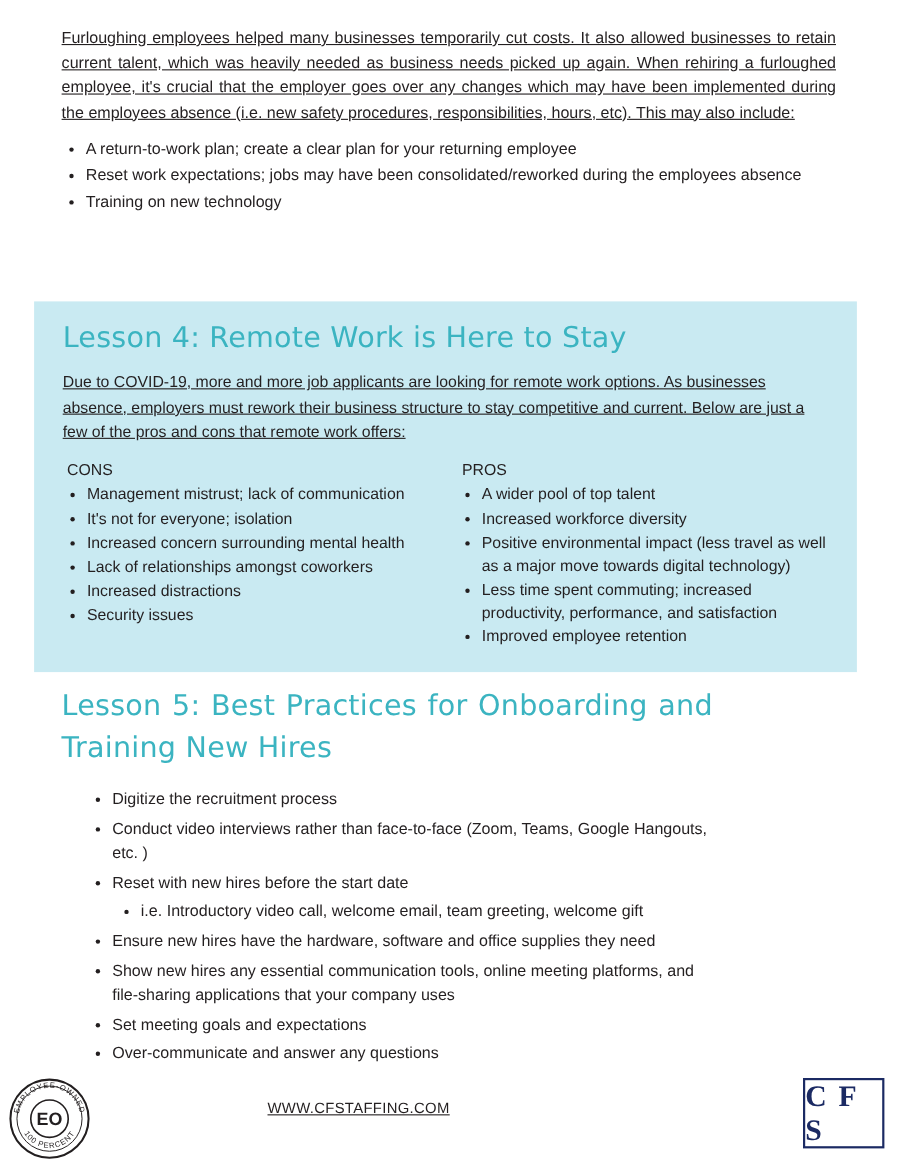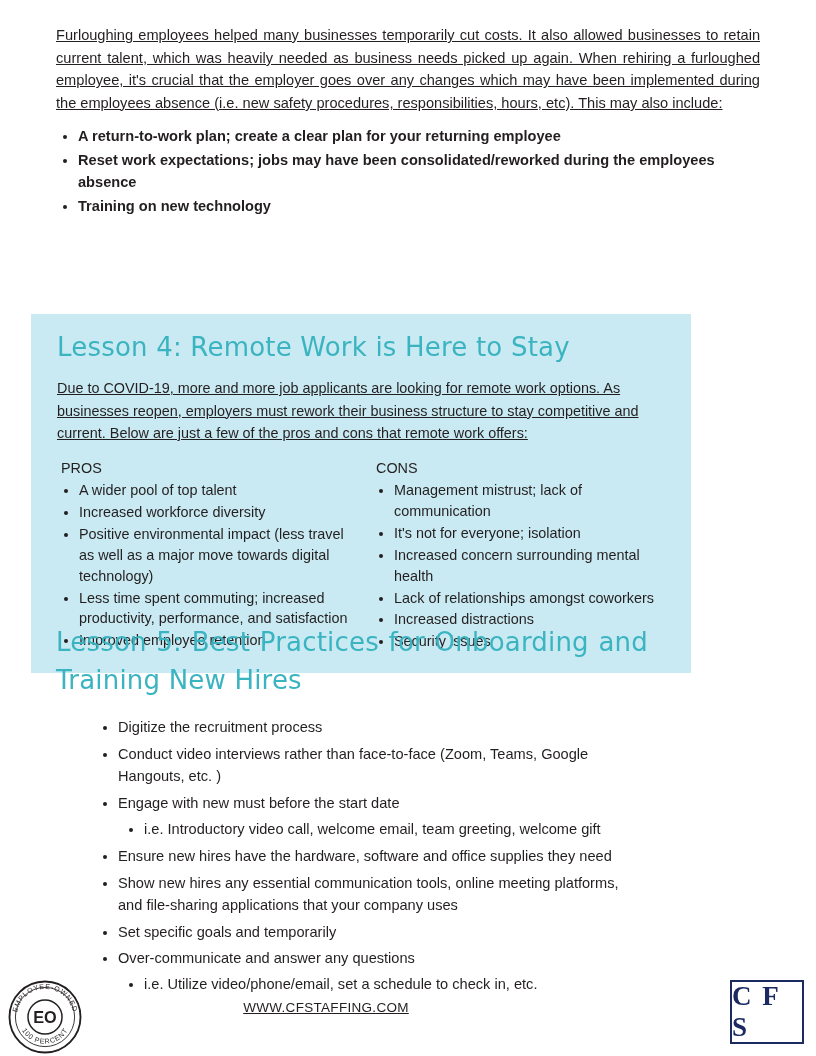--- a/index.html
+++ b/index.html
@@ -41,38 +41,36 @@
     line-height: 1.55;
     text-align: justify;
     margin: 0 0 12px 0;
     color: #231f20;
     text-decoration: underline;
   }
   ul.bullets {
     margin: 0;
     padding-left: 22px;
     list-style-type: disc;
-    font-weight: bold;
   }
   ul.bullets > li {
     font-size: 14.6px;
     line-height: 1.5;
     margin: 0 0 2px 0;
   }
 
   
   .band {
     position: absolute;
     left: 31px;
     top: 274px;
-    width: 660px;
+    width: 748px;
     background: #c9eaf2;
     padding: 18px 26px 20px 26px;
     box-sizing: border-box;
-    margin-top: 40px;
   }
   .band h1.lesson-title {
     margin-bottom: 14px;
     color: #3bb4c1;
   }
   .band .body-para {
     margin-bottom: 16px;
     font-size: 14.4px;
     text-align: left;
   }
@@ -111,21 +109,21 @@
     padding: 0 56px;
     box-sizing: border-box;
   }
   .section-l5 h1.lesson-title {
     font-size: 26px;
     line-height: 1.45;
     text-align: justify;
     margin: 0 0 18px 0;
   }
   .l5-list {
-    margin: 16px;
+    margin: 0;
     padding-left: 46px;
     list-style-type: disc;
   }
   .l5-list > li {
     font-size: 14.6px;
     line-height: 1.5;
     margin-bottom: 5px;
   }
   .l5-list ul {
     margin: 4px 0 0 0;
@@ -193,65 +191,62 @@
     <p class="body-para">Furloughing employees helped many businesses temporarily cut costs. It also allowed businesses to retain current talent, which was heavily needed as business needs picked up again. When rehiring a furloughed employee, it's crucial that the employer goes over any changes which may have been implemented during the employees absence (i.e. new safety procedures, responsibilities, hours, etc). This may also include:</p>
     <ul class="bullets">
       <li>A return-to-work plan; create a clear plan for your returning employee</li>
       <li>Reset work expectations; jobs may have been consolidated/reworked during the employees absence</li>
       <li>Training on new technology</li>
     </ul>
   </div>
 
   <div class="band">
     <h1 class="lesson-title">Lesson 4: Remote Work is Here to Stay</h1>
-    <p class="body-para">Due to COVID-19, more and more job applicants are looking for remote work options. As businesses reopen, employers must rework their business structure to stay competitive and current. Below  are just a few of the pros and cons that remote work offers:</p>
+    <p class="body-para">Due to COVID-19, more and more job applicants are looking for remote work options. As businesses absence, employers must rework their business structure to stay competitive and current. Below  are just a few of the pros and cons that remote work offers:</p>
     <div class="proscons">
-      <div class="col">
-        <div class="col-head">PROS</div>
-        <ul>
-          <li>A wider pool of top talent</li>
-          <li>Increased workforce diversity</li>
-          <li>Positive environmental impact (less travel as well as a major move towards digital technology)</li>
-          <li>Less time spent commuting; increased productivity, performance, and satisfaction</li>
-          <li>Improved employee retention</li>
-        </ul>
-      </div>
       <div class="col">
         <div class="col-head">CONS</div>
         <ul>
           <li>Management mistrust; lack of communication</li>
           <li>It's not for everyone; isolation</li>
           <li>Increased concern surrounding mental health</li>
           <li>Lack of relationships amongst coworkers</li>
           <li>Increased distractions</li>
           <li>Security issues</li>
         </ul>
       </div>
+      <div class="col">
+        <div class="col-head">PROS</div>
+        <ul>
+          <li>A wider pool of top talent</li>
+          <li>Increased workforce diversity</li>
+          <li>Positive environmental impact (less travel as well as a major move towards digital technology)</li>
+          <li>Less time spent commuting; increased productivity, performance, and satisfaction</li>
+          <li>Improved employee retention</li>
+        </ul>
+      </div>
     </div>
   </div>
 
   <div class="section-l5">
     <h1 class="lesson-title">Lesson 5: Best Practices for Onboarding and Training New Hires</h1>
     <ul class="l5-list">
       <li><span>Digitize the recruitment process</span></li>
       <li><span>Conduct video interviews rather than face-to-face (Zoom, Teams, Google Hangouts, etc. )</span></li>
       <li>
-        <span>Engage with new must before the start date</span>
+        <span>Reset with new hires before the start date</span>
         <ul>
           <li>i.e. Introductory video call, welcome email, team greeting, welcome gift</li>
         </ul>
       </li>
       <li><span>Ensure new hires have the hardware, software and office supplies they need</span></li>
       <li><span>Show new hires any essential communication tools, online meeting platforms, and file-sharing applications that your company uses</span></li>
-      <li><span>Set specific goals and temporarily</span></li>
+      <li><span>Set meeting goals and expectations</span></li>
       <li>
         <span>Over-communicate and answer any questions</span>
-        <ul>
-          <li>i.e. Utilize video/phone/email, set a schedule to check in, etc.</li>
-        </ul>
       </li>
     </ul>
   </div>
 
   <div class="footer">
 
     <div class="eo-seal">
       <svg viewBox="0 0 100 100" width="74" height="74" aria-hidden="true">
         <defs>
           <path id="topArc" d="M 12,50 A 38,38 0 0 1 88,50"></path>

